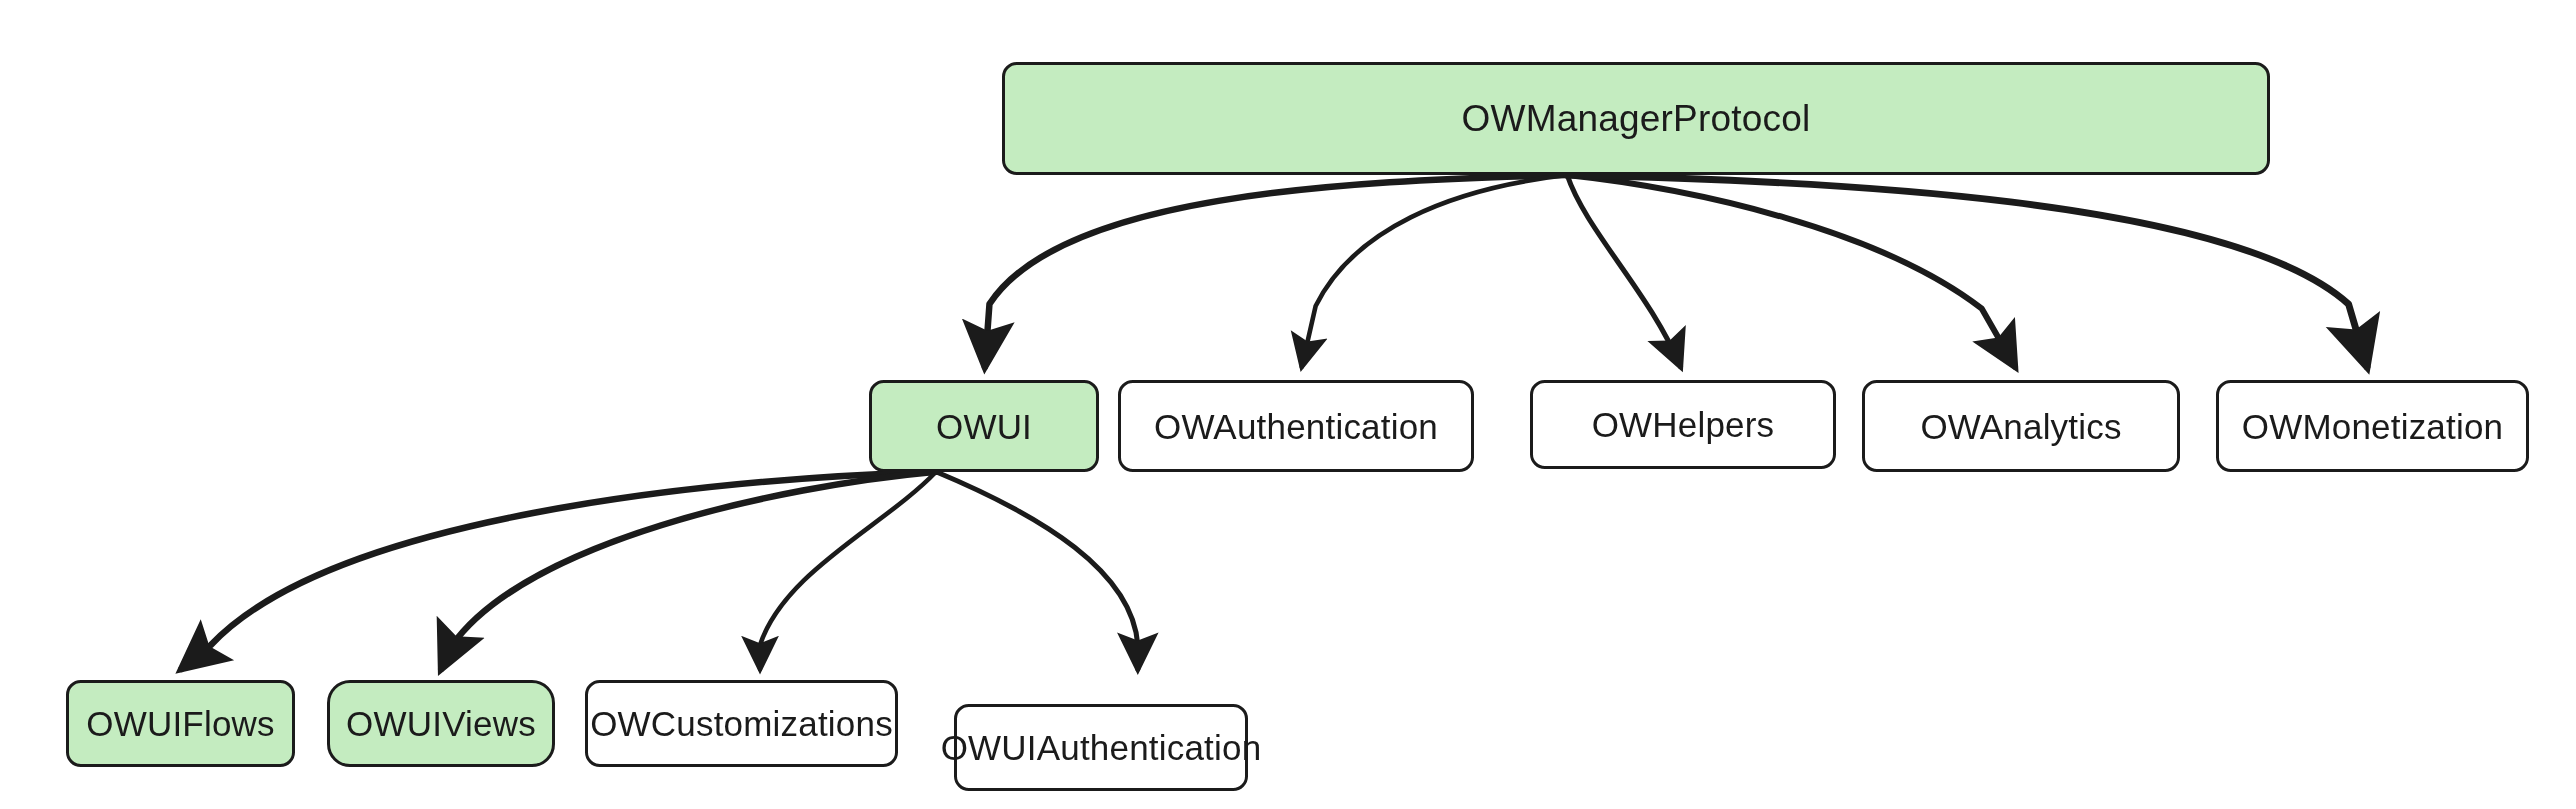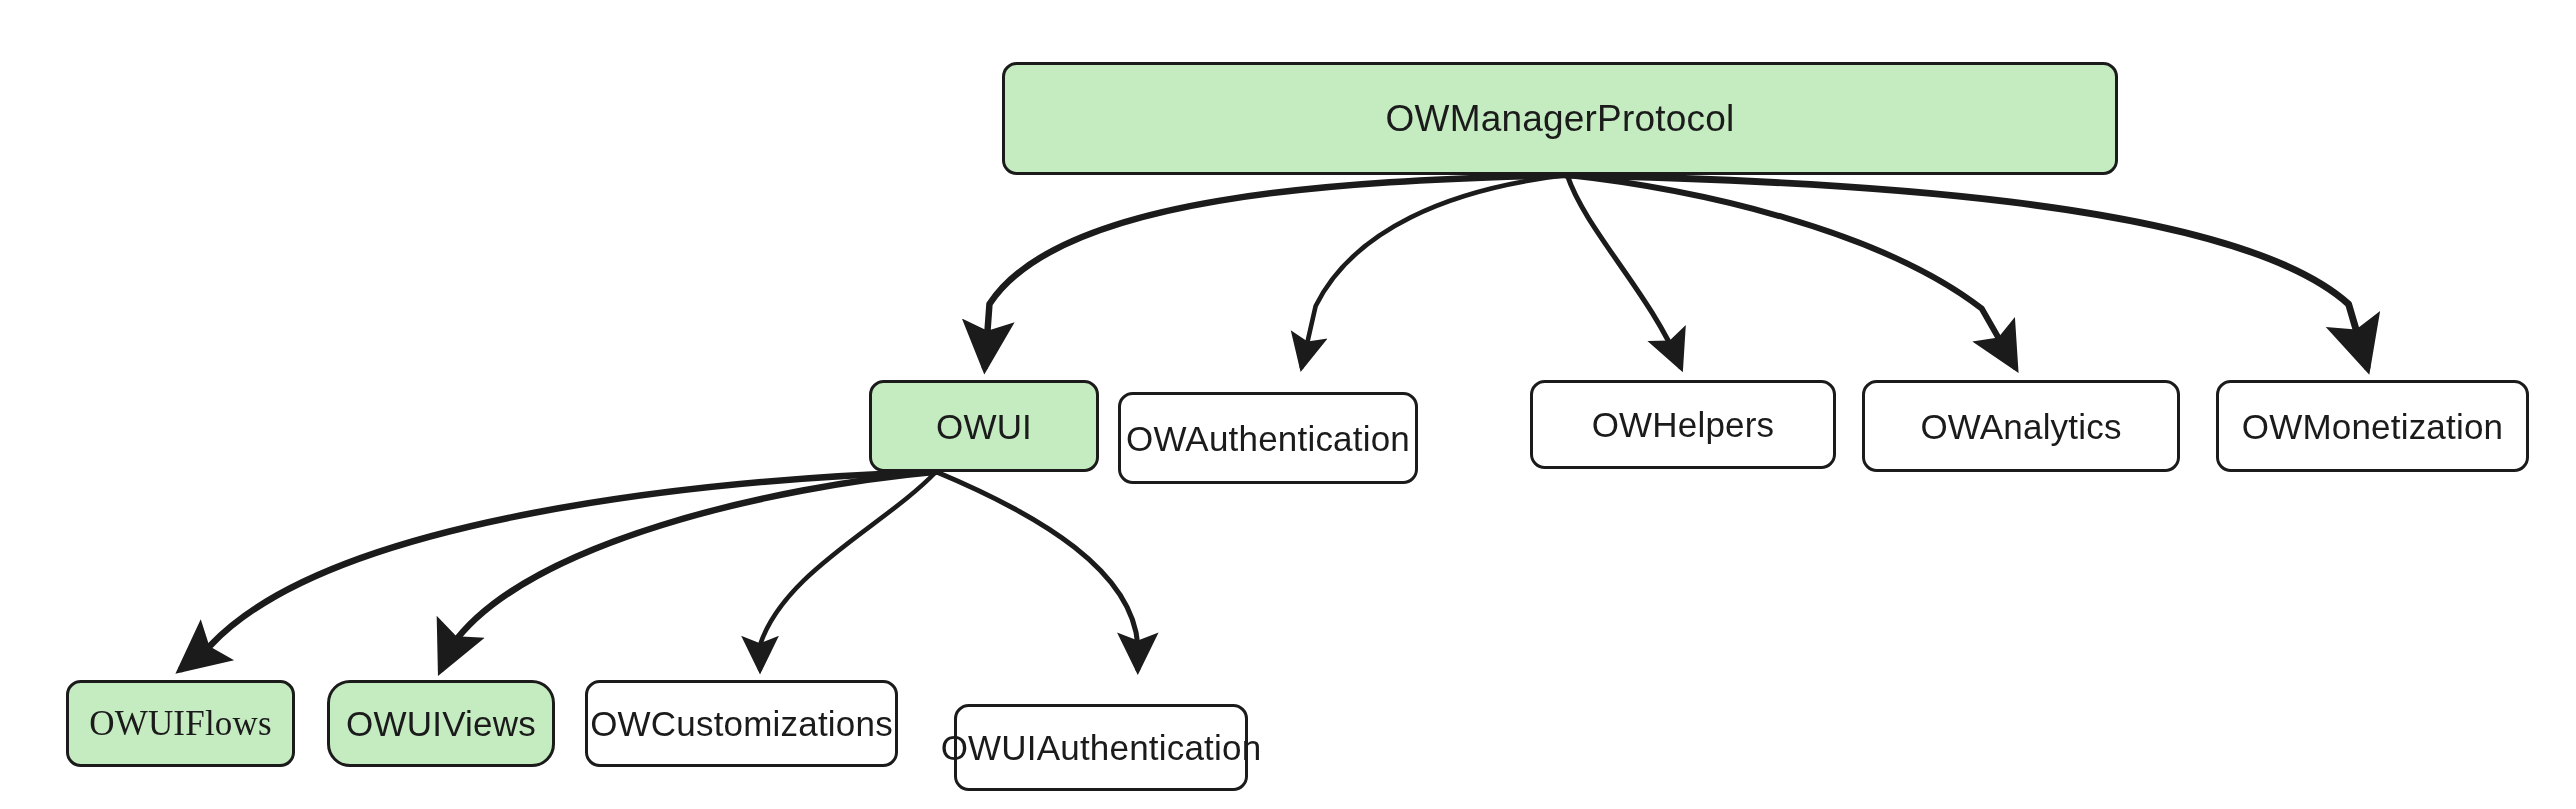--- a/index.html
+++ b/index.html
@@ -71,45 +71,45 @@
       <path d="M1700,190 C1840,205 2040,250 2150,335 L2186,398" stroke-width="6.5" marker-end="url(#arrowhead)"></path>
       <path d="M1700,190 C1980,196 2420,215 2548,330 L2568,398" stroke-width="7.5" marker-end="url(#arrowhead)"></path>
 
       <path d="M1015,512 C770,520 360,560 228,700 L196,726" stroke-width="7" marker-end="url(#arrowhead)"></path>
       <path d="M1015,512 C840,528 570,588 490,700 L478,726" stroke-width="7" marker-end="url(#arrowhead)"></path>
       <path d="M1015,512 C960,570 850,620 824,700 L824,726" stroke-width="5" marker-end="url(#arrowhead)"></path>
       <path d="M1015,512 C1130,560 1228,620 1234,700 L1234,726" stroke-width="5.5" marker-end="url(#arrowhead)"></path>
     </g>
   </svg>
 
-  <div class="node node-root green" style="left:1002px; top:62px; width:1116px; height:113px;">
+  <div class="node node-root green" style="left:1002px; top:62px; width:1268px; height:113px;">
     <span class="node-label">OWManagerProtocol</span>
   </div>
 
   <div class="node green" style="left:869px; top:380px; width:230px; height:92px;">
     <span class="node-label">OWUI</span>
   </div>
 
-  <div class="node" style="left:1118px; top:392px; width:300px; height:92px;">
+  <div class="node" style="left:1118px; top:380px; width:356px; height:92px;">
     <span class="node-label">OWAuthentication</span>
   </div>
 
   <div class="node" style="left:1530px; top:380px; width:306px; height:89px;">
     <span class="node-label">OWHelpers</span>
   </div>
 
   <div class="node" style="left:1862px; top:380px; width:318px; height:92px;">
     <span class="node-label">OWAnalytics</span>
   </div>
 
   <div class="node" style="left:2216px; top:380px; width:313px; height:92px;">
     <span class="node-label">OWMonetization</span>
   </div>
 
-  <div class="node green" style="left:66px; top:680px; width:229px; height:87px;font-family:Liberation Serif, serif;">
+  <div class="node green" style="left:66px; top:680px; width:229px; height:87px;">
     <span class="node-label">OWUIFlows</span>
   </div>
 
   <div class="node green" style="left:327px; top:680px; width:228px; height:87px;border-radius:23px;">
     <span class="node-label">OWUIViews</span>
   </div>
 
   <div class="node" style="left:585px; top:680px; width:313px; height:87px;">
     <span class="node-label">OWCustomizations</span>
   </div>

